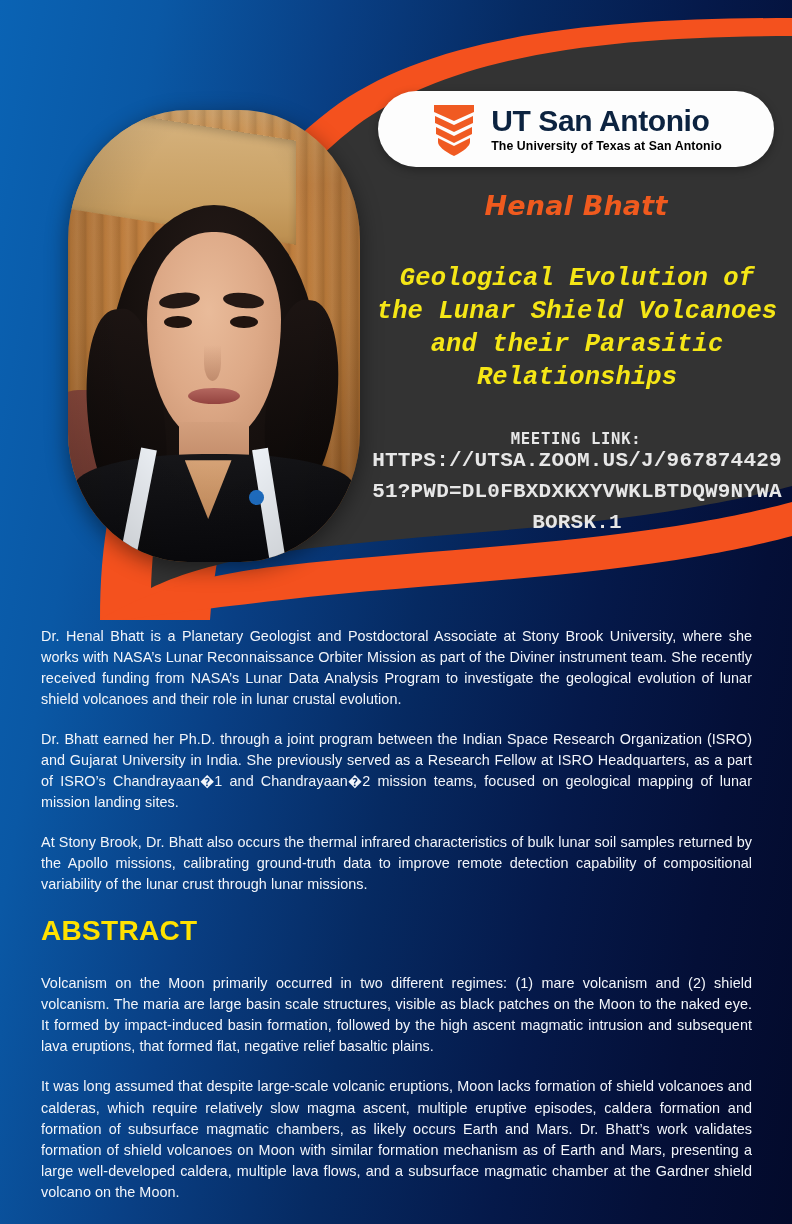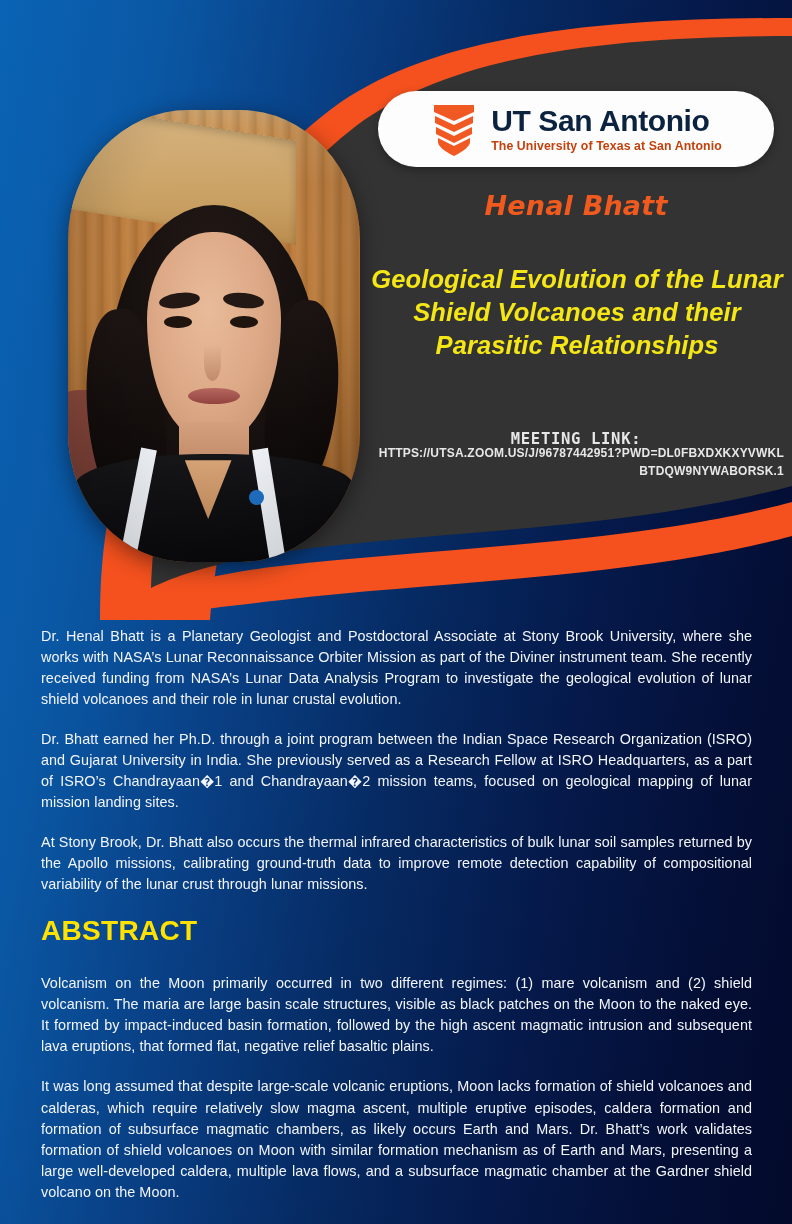--- a/index.html
+++ b/index.html
@@ -121,57 +121,57 @@
     background:#fdfdfd;border-radius:38px;
     display:flex;align-items:center;justify-content:center;gap:13px;
     box-shadow:0 3px 10px rgba(0,0,0,.3);
   }
   .logoText{display:flex;flex-direction:column;align-items:flex-start;line-height:1;}
   .logoTop{
     font-size:30px;font-weight:bold;color:#0c2340;letter-spacing:-.4px;
     font-family:"Liberation Sans",sans-serif;
   }
   .logoSub{
-    font-size:12.3px;color:#c2410c;margin-top:4px;letter-spacing:.1px;font-weight:600;
+    font-size:12.3px;color:#000000;margin-top:4px;letter-spacing:.1px;font-weight:600;
   }
 
   
   .speaker{
     position:absolute;left:378px;top:190px;width:396px;text-align:center;
     font-size:27px;font-weight:bold;color:#f05a1e;letter-spacing:.2px;
     font-family:"DejaVu Sans",sans-serif;
     font-style:italic;
   }
   .affil{
     position:absolute;left:378px;top:227px;width:396px;text-align:center;
     font-size:19.5px;color:#f0581d;letter-spacing:.1px;
   }
   .talkTitle{
     position:absolute;left:370px;top:263px;width:414px;text-align:center;
     font-size:25.5px;font-weight:bold;font-style:italic;color:#f5e616;
     line-height:1.29;letter-spacing:.1px;
-    font-family:Liberation Sans, sans-serif;
+    font-family:Liberation Mono, monospace;
   }
   .whenRow{
     position:absolute;left:378px;top:372px;width:396px;text-align:center;
     font-size:25px;font-weight:bold;color:#4c9e7c;letter-spacing:1.2px;
     font-family:"DejaVu Sans Mono",monospace;
   }
   .whenRow .bar{color:#4c9e7c;padding:0 3px;}
   .mlTitle{
     position:absolute;left:378px;top:424px;width:396px;text-align:center;
     font-size:15.5px;font-weight:bold;color:#e7e7e7;letter-spacing:.7px;
     font-family:"DejaVu Sans Mono",monospace;
     margin-top:6px;
   }
   .mlUrl{
-    position:absolute;left:370px;top:445px;width:414px;text-align:right;
-    font-size:12px;font-weight:bold;color:#e7e7e7;letter-spacing:.2px;
+    position:absolute;left:370px;top:445px;width:414px;text-align:center;
+    font-size:21px;font-weight:bold;color:#e7e7e7;letter-spacing:.2px;
     line-height:1.48;word-break:break-all;
-    font-family:Liberation Sans, sans-serif;
+    font-family:Liberation Mono, monospace;
   }
 
   
   .body{
     position:absolute;left:41px;top:626px;width:711px;
   }
   .body p{
     margin:0 0 19px 0;
     color:#f2f5fa;font-size:14.4px;line-height:1.46;
     text-align:justify;text-justify:inter-word;

